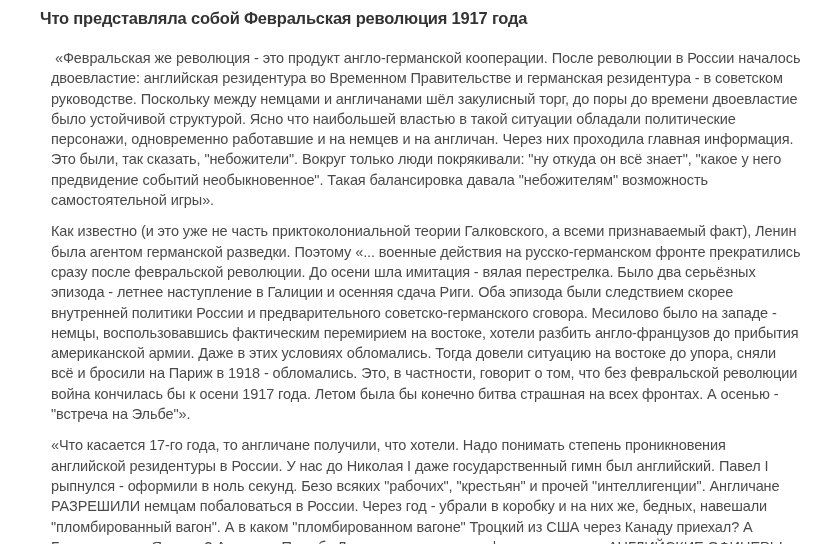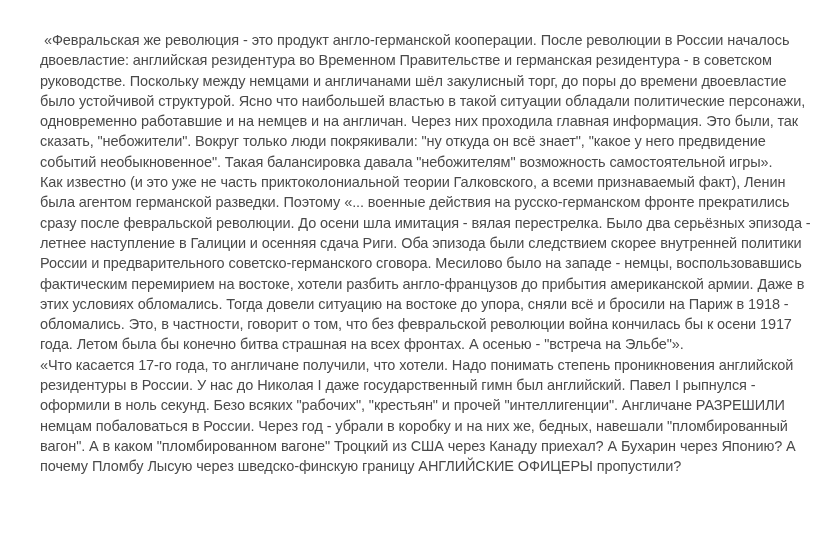--- a/index.html
+++ b/index.html
@@ -29,27 +29,28 @@
   }
   .article-body {
     margin-top: 21px;
     width: 772px;
     color: #4a4a4a;
     font-size: 14.5px;
     line-height: 20.3px;
     letter-spacing: -0.1px;
   }
   .article-body p {
-    margin: 0;
+    margin: 11px;
     padding: 0;
     white-space: pre-wrap;
   }
 </style>
 </head>
 <body>
 
 <div class="page">
+  <h1 class="page-title">Что представляла собой Февральская революция 1917 года</h1>
   <div class="article-body">
     <p> «Февральская же революция - это продукт англо-германской кооперации. После революции в России началось двоевластие: английская резидентура во Временном Правительстве и германская резидентура - в советском руководстве. Поскольку между немцами и англичанами шёл закулисный торг, до поры до времени двоевластие было устойчивой структурой. Ясно что наибольшей властью в такой ситуации обладали политические персонажи, одновременно работавшие и на немцев и на англичан. Через них проходила главная информация. Это были, так сказать, "небожители". Вокруг только люди покрякивали: "ну откуда он всё знает", "какое у него предвидение событий необыкновенное". Такая балансировка давала "небожителям" возможность самостоятельной игры».</p>
     <p>Как известно (и это уже не часть приктоколониальной теории Галковского, а всеми признаваемый факт), Ленин была агентом германской разведки. Поэтому «... военные действия на русско-германском фронте прекратились сразу после февральской революции. До осени шла имитация - вялая перестрелка. Было два серьёзных эпизода - летнее наступление в Галиции и осенняя сдача Риги. Оба эпизода были следствием скорее внутренней политики России и предварительного советско-германского сговора. Месилово было на западе - немцы, воспользовавшись фактическим перемирием на востоке, хотели разбить англо-французов до прибытия американской армии. Даже в этих условиях обломались. Тогда довели ситуацию на востоке до упора, сняли всё и бросили на Париж в 1918 - обломались. Это, в частности, говорит о том, что без февральской революции война кончилась бы к осени 1917 года. Летом была бы конечно битва страшная на всех фронтах. А осенью - "встреча на Эльбе"».</p>
     <p>«Что касается 17-го года, то англичане получили, что хотели. Надо понимать степень проникновения английской резидентуры в России. У нас до Николая I даже государственный гимн был английский. Павел I рыпнулся - оформили в ноль секунд. Безо всяких "рабочих", "крестьян" и прочей "интеллигенции". Англичане РАЗРЕШИЛИ немцам побаловаться в России. Через год - убрали в коробку и на них же, бедных, навешали "пломбированный вагон". А в каком "пломбированном вагоне" Троцкий из США через Канаду приехал? А Бухарин через Японию? А почему Пломбу Лысую через шведско-финскую границу АНГЛИЙСКИЕ ОФИЦЕРЫ пропустили?</p>
   </div>
 </div>
 
 </body></html>

